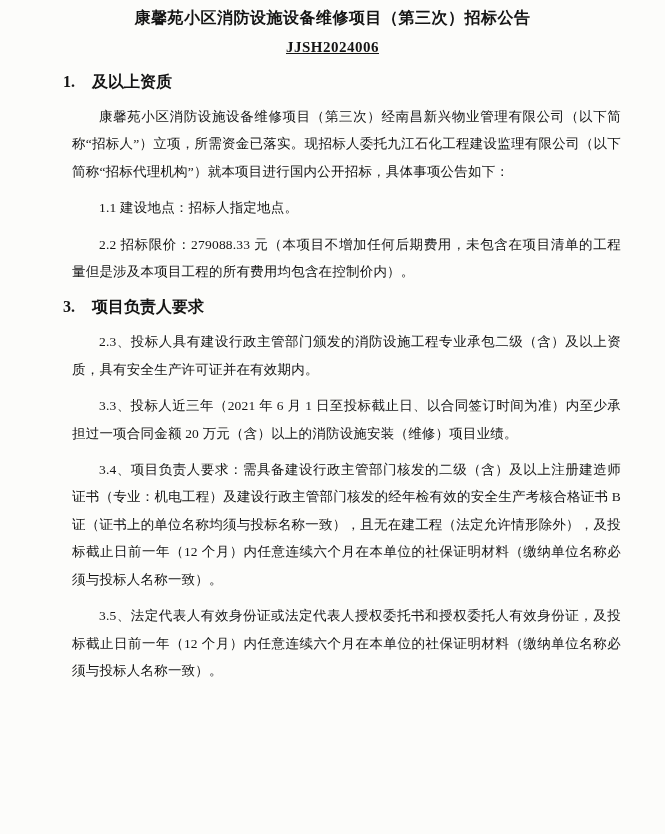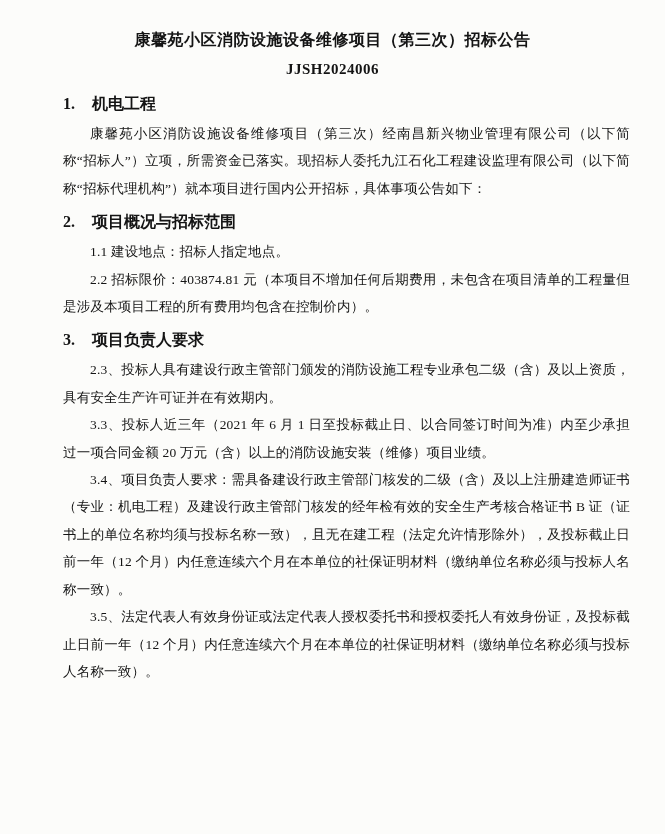--- a/index.html
+++ b/index.html
@@ -6,83 +6,80 @@
     margin: 0;
     padding: 0;
     background: #ffffff;
   }
   .page {
     position: relative;
     width: 665px;
     height: 834px;
     box-sizing: border-box;
     background: #fcfcfa;
-    padding: 24px 35px 8px 63px;
+    padding: 2px 35px 8px 63px;
     font-family: "Liberation Serif", "DejaVu Serif", serif;
     color: #141414;
     overflow: hidden;
   }
   .doc-title {
     text-align: center;
     font-size: 16px;
     font-weight: bold;
     margin: 2px 0 0 -28px; 
     line-height: 28px;
     letter-spacing: 0.5px;
   }
   .doc-num {
     text-align: center;
     font-size: 15px;
     font-weight: bold;
     margin: 0 0 0 -28px;
     line-height: 30px;
     letter-spacing: 0.5px;
+    text-decoration: underline;
   }
   .sec-h {
     font-size: 16px;
     font-weight: bold;
     margin: 7px 0 4px 0;
     line-height: 25px;
   }
   .sec-h .num {
     display: inline-block;
     margin-right: 13px;
   }
   p.body {
     font-size: 13.5px;
     line-height: 27.4px;
-    margin: 0;
+    margin: 9px;
     text-align: justify;
     text-indent: 2em;
     letter-spacing: 0.2px;
   }
 </style>
 </head>
 <body>
 
 <div class="page">
 
   <h1 class="doc-title">康馨苑小区消防设施设备维修项目（第三次）招标公告</h1>
   <div class="doc-num">JJSH2024006</div>
 
   <section>
     <h2 class="sec-h">
       <span class="num">1.</span>
-      <span>机电工程</span>
+      <span>及以上资质</span>
     </h2>
     <p class="body">康馨苑小区消防设施设备维修项目（第三次）经南昌新兴物业管理有限公司（以下简称“招标人”）立项，所需资金已落实。现招标人委托九江石化工程建设监理有限公司（以下简称“招标代理机构”）就本项目进行国内公开招标，具体事项公告如下：</p>
   </section>
 
   <section>
-    <h2 class="sec-h">
-      <span class="num">2.</span>
-      <span>项目概况与招标范围</span>
-    </h2>
     <p class="body">1.1 建设地点：招标人指定地点。</p>
-    <p class="body">2.2 招标限价：403874.81 元（本项目不增加任何后期费用，未包含在项目清单的工程量但是涉及本项目工程的所有费用均包含在控制价内）。</p>
+    <p class="body">2.2 招标限价：279088.33 元（本项目不增加任何后期费用，未包含在项目清单的工程量但是涉及本项目工程的所有费用均包含在控制价内）。</p>
   </section>
 
   <section>
     <h2 class="sec-h">
       <span class="num">3.</span>
       <span>项目负责人要求</span>
     </h2>
     <p class="body">2.3、投标人具有建设行政主管部门颁发的消防设施工程专业承包二级（含）及以上资质，具有安全生产许可证并在有效期内。</p>
     <p class="body">3.3、投标人近三年（2021 年 6 月 1 日至投标截止日、以合同签订时间为准）内至少承担过一项合同金额 20 万元（含）以上的消防设施安装（维修）项目业绩。</p>
     <p class="body">3.4、项目负责人要求：需具备建设行政主管部门核发的二级（含）及以上注册建造师证书（专业：机电工程）及建设行政主管部门核发的经年检有效的安全生产考核合格证书 B 证（证书上的单位名称均须与投标名称一致），且无在建工程（法定允许情形除外），及投标截止日前一年（12 个月）内任意连续六个月在本单位的社保证明材料（缴纳单位名称必须与投标人名称一致）。</p>

